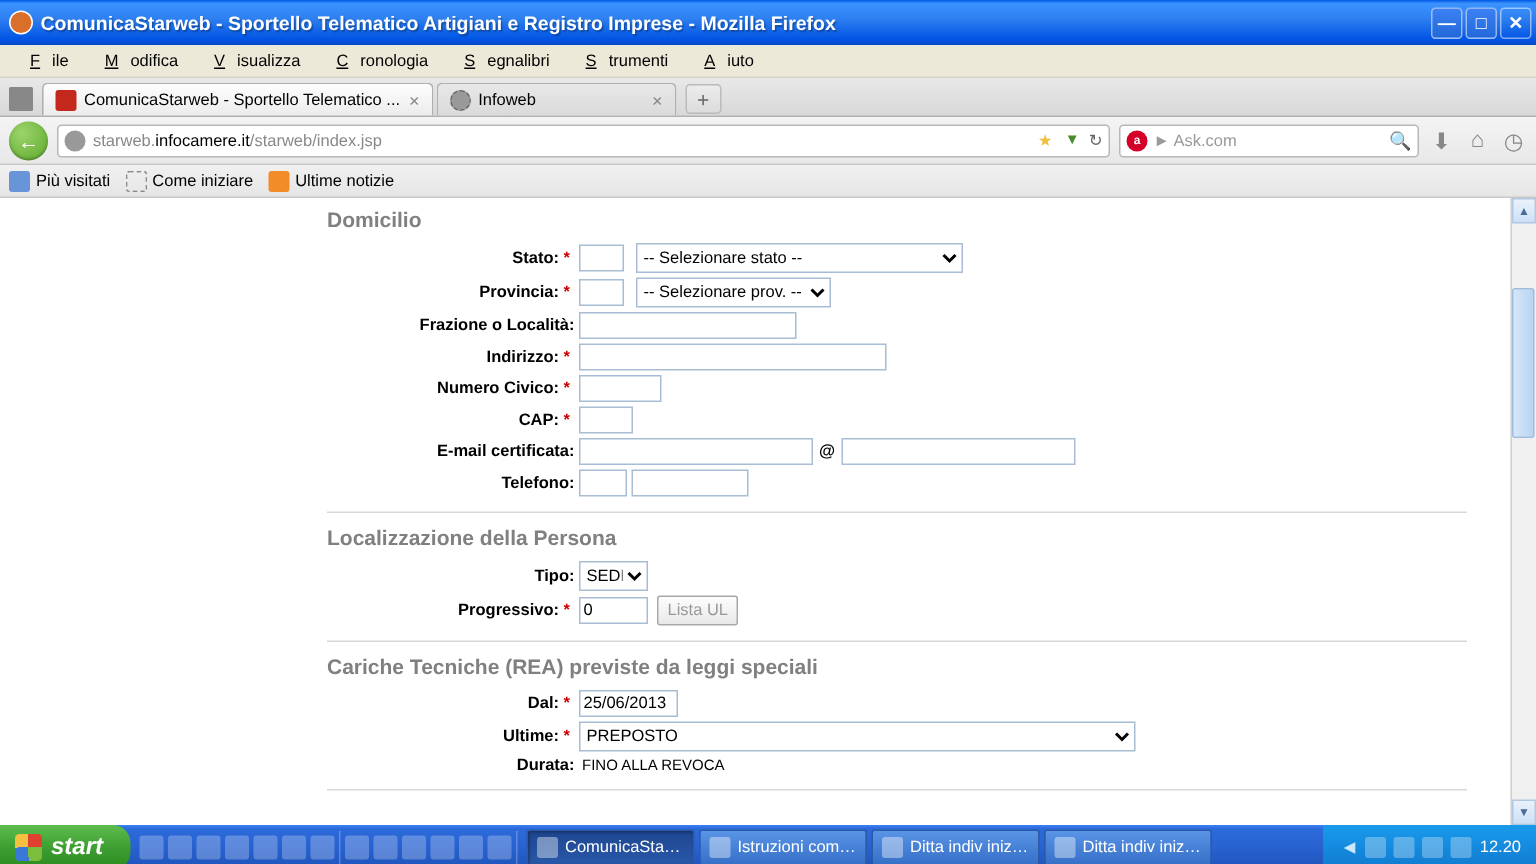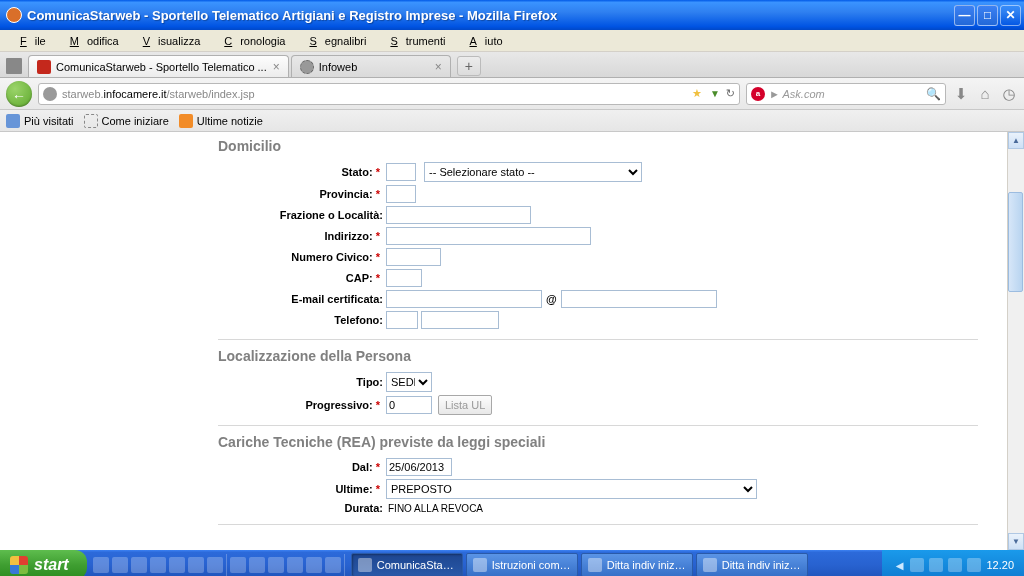--- a/index.html
+++ b/index.html
@@ -36,21 +36,21 @@
 .nav-back { width: 26px; height: 26px; border-radius: 50%; background: radial-gradient(circle at 35% 30%, #9bd46a, #5da82c); display: flex; align-items: center; justify-content: center; color: white; font-size: 14px; box-shadow: inset 0 -1px 2px rgba(0,0,0,0.3); }
 .urlbar { flex: 1; height: 22px; background: white; border: 1px solid #b8b8b8; border-radius: 3px; display: flex; align-items: center; padding: 0 4px; font-size: 11px; }
 .urlbar-globe { width: 14px; height: 14px; background: #999; border-radius: 50%; margin-right: 5px; }
 .urlbar-text { flex: 1; color: #888; }
 .urlbar-text .domain { color: #000; }
 .urlbar-star { width: 14px; height: 14px; color: #f0c040; margin-right: 4px; }
 .urlbar-chevron { color: #4a8c2a; font-size: 10px; }
 .urlbar-reload { color: #666; font-size: 11px; margin-left: 6px; }
 .searchbar { width: 200px; height: 22px; background: white; border: 1px solid #b8b8b8; border-radius: 3px; display: flex; align-items: center; padding: 0 4px; font-size: 11px; }
 .searchbar-icon { width: 14px; height: 14px; background: #d4002a; border-radius: 50%; margin-right: 4px; display: flex; align-items: center; justify-content: center; color: white; font-size: 8px; font-weight: bold; }
-.searchbar-text { flex: 1; color: #999; font-style: italic; }
+.searchbar-text { flex: 1; color: #999; }
 .searchbar-mag { color: #888; font-size: 12px; }
 .nav-icon { width: 18px; height: 18px; color: #888; font-size: 15px; display: flex; align-items: center; justify-content: center; }
 
 
 .bookbar { height: 22px; background: linear-gradient(to bottom, #f0f0f0, #e6e6e6); display: flex; align-items: center; padding: 0 6px; gap: 10px; font-size: 11px; border-bottom: 1px solid #c8c8c8; }
 .book-item { display: flex; align-items: center; gap: 4px; }
 .book-icon { width: 14px; height: 14px; border-radius: 2px; }
 .book-icon.blue { background: #6795d8; }
 .book-icon.dotted { border: 1px dashed #888; }
 .book-icon.orange { background: #f28c28; }
@@ -186,20 +186,21 @@
     <div class="form-row">
       <div class="form-label"><span>Stato:</span> <span class="req">*</span></div>
       <input class="form-input small" style="">
       <span style="width:8px"></span>
       <select class="form-select stato"><option>-- Selezionare stato --</option></select>
     </div>
     <div class="form-row">
       <div class="form-label"><span>Provincia:</span> <span class="req">*</span></div>
       <input class="form-input small" style="">
       <span style="width:8px"></span>
+      <select class="form-select prov"><option>-- Selezionare prov. --</option></select>
     </div>
     <div class="form-row">
       <div class="form-label">Frazione o Località:</div>
       <input class="form-input med" style="">
     </div>
     <div class="form-row">
       <div class="form-label"><span>Indirizzo:</span> <span class="req">*</span></div>
       <input class="form-input large" style="">
     </div>
     <div class="form-row">

